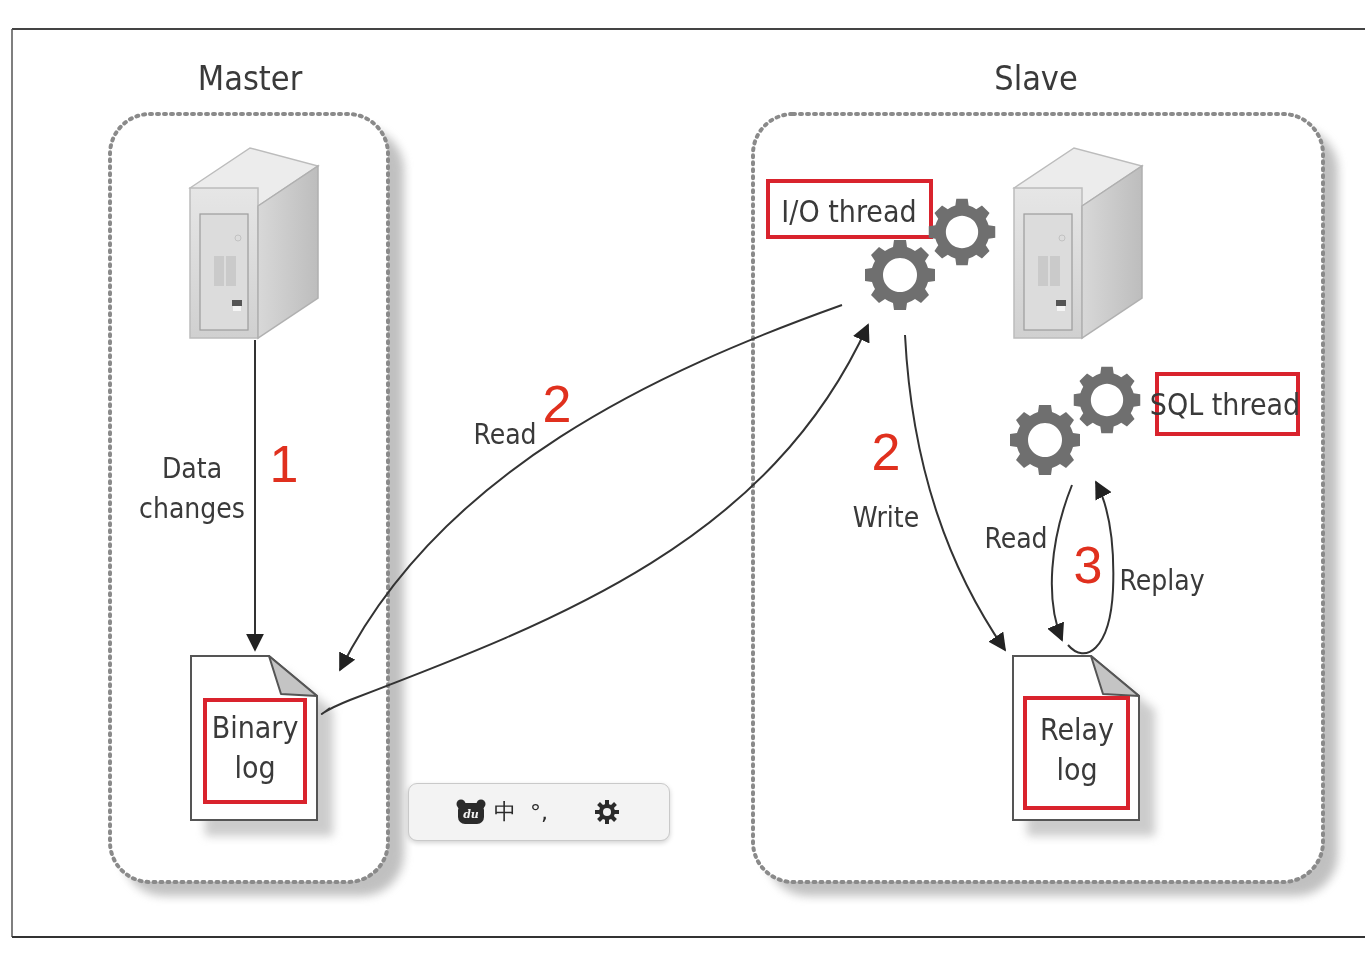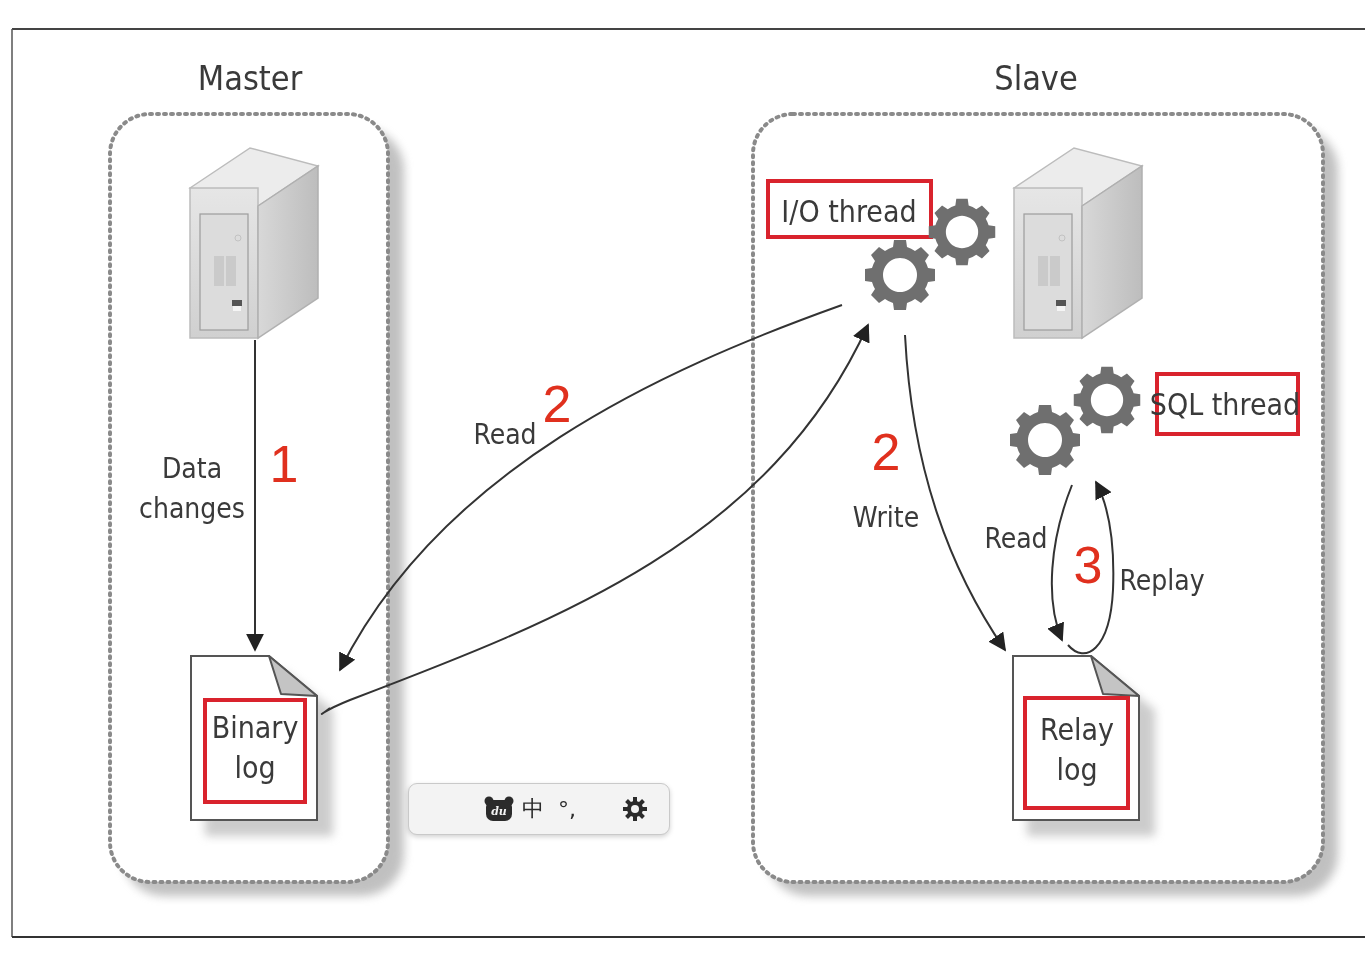--- a/index.html
+++ b/index.html
@@ -2,24 +2,24 @@
 <html><head>
 <meta charset="utf-8">
 <style>
   html, body { margin: 0; padding: 0; background: #ffffff; }
   body { width: 1368px; height: 954px; position: relative; overflow: hidden;
          font-family: "DejaVu Sans", sans-serif; }
   #diagram { position: absolute; left: 0; top: 0; }
   .lbl { font-family: "DejaVu Sans Condensed", "DejaVu Sans", sans-serif; fill: #3a3a3a; }
   .num { font-family: "Liberation Sans", sans-serif; fill: #e0301e; }
   .ime-bar {
-    position: absolute; left: 408px; top: 783px; width: 262px; height: 52px;
+    position: absolute; left: 408px; top: 783px; width: 262px; height: 58px;
     background: #f3f3f3; border: 1px solid #c9c9c9; border-radius: 9px;
     box-shadow: 0 2px 5px rgba(0,0,0,0.18);
-    display: flex; align-items: center; justify-content: flex-end;
+    display: flex; align-items: center; justify-content: center;
     padding: 0 17px; box-sizing: border-box;
   }
   .ime-btn { width: 34px; height: 34px; display: flex; align-items: center; justify-content: center;
              color: #2b2b2b; font-size: 22px; cursor: pointer; font-family: "DejaVu Sans", sans-serif; }
   .ime-btn svg { display: block; }
 </style>
 </head>
 <body>
 
 <svg id="diagram" width="1368" height="954" viewBox="0 0 1368 954" xmlns="http://www.w3.org/2000/svg">

